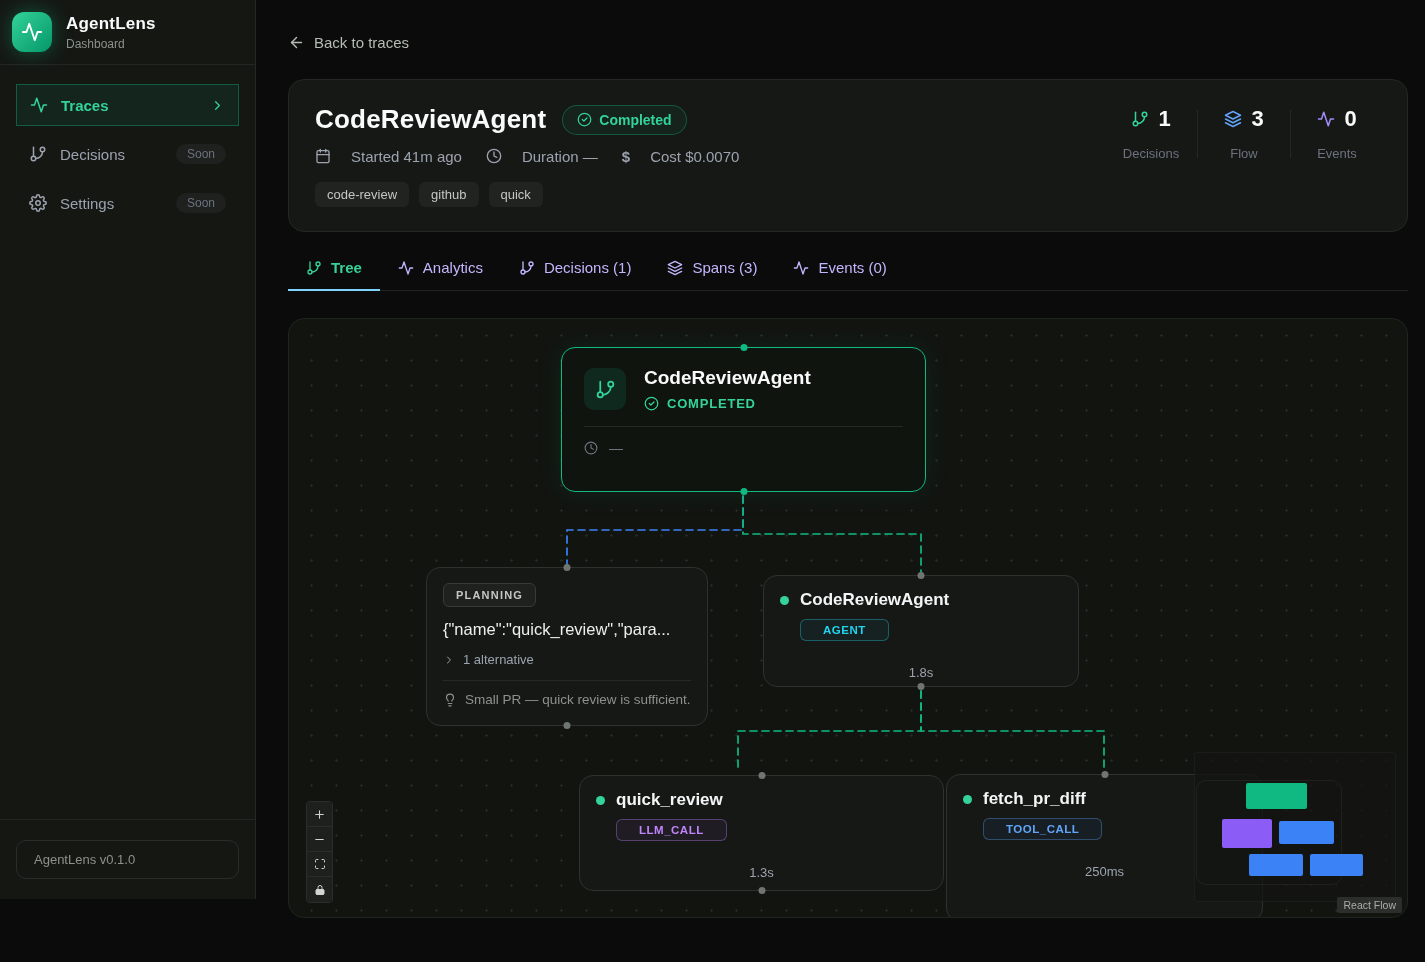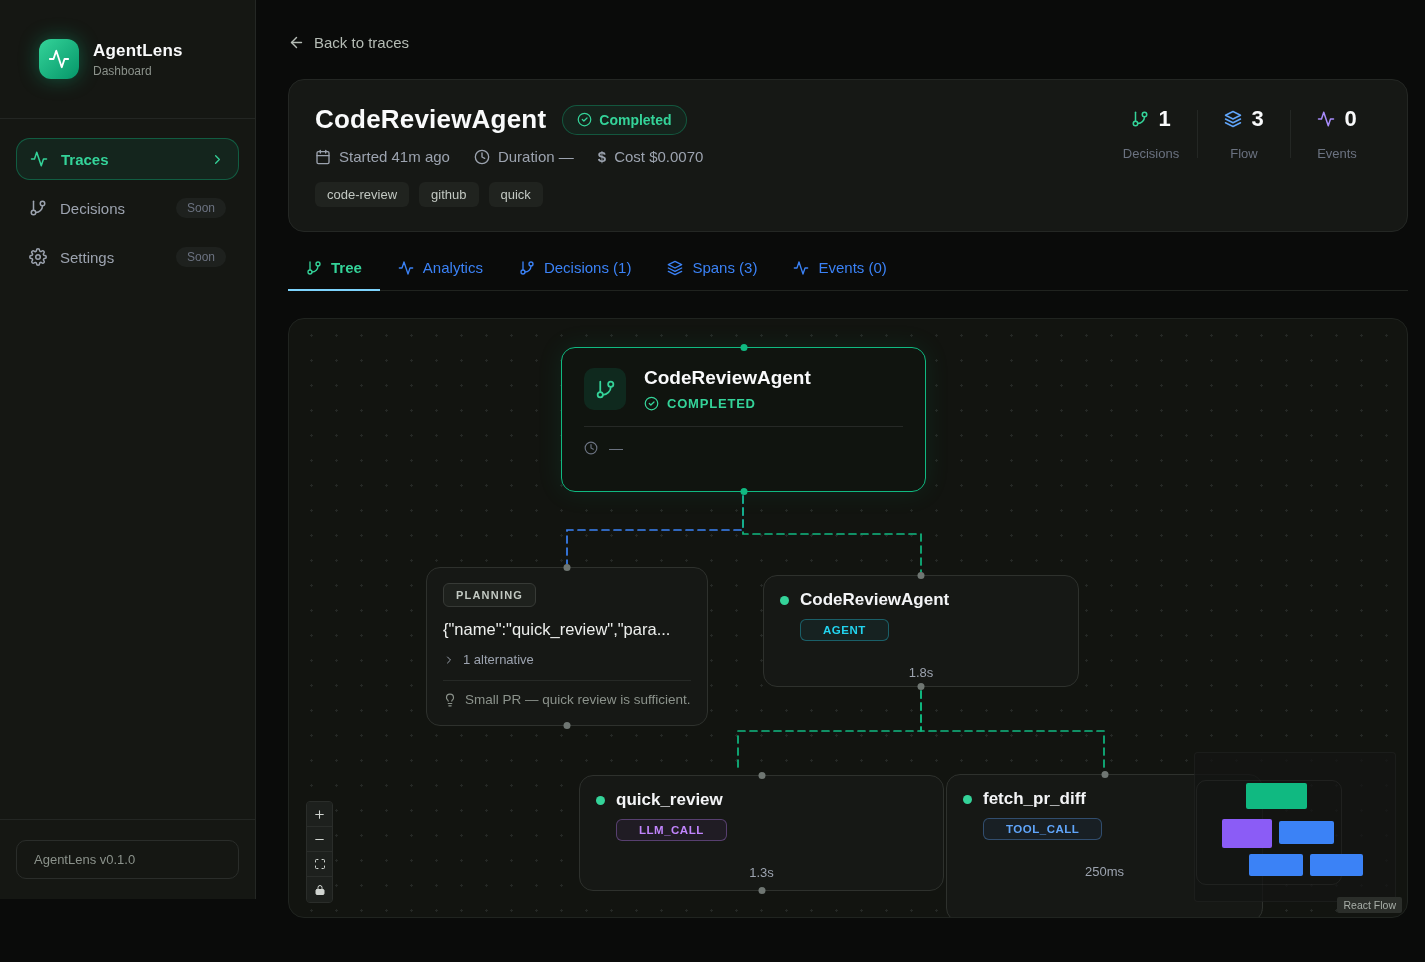--- a/index.html
+++ b/index.html
@@ -3,28 +3,28 @@
 <meta charset="utf-8">
 <style>
   * { margin:0; padding:0; box-sizing:border-box; }
   html,body { width:1425px; height:962px; background:#0a0b0a; overflow:hidden;
     font-family:"Liberation Sans", sans-serif; color:#e5e7eb; }
   .app { display:flex; width:1425px; height:962px; }
 
   
   .sidebar { width:256px; height:899px; background:#151713; border-right:1px solid #242724;
     display:flex; flex-direction:column; flex:none; }
-  .sb-header { display:flex; align-items:center; gap:14px; padding:39px; border-bottom:1px solid #232623; }
+  .sb-header { display:flex; align-items:center; gap:14px; padding:12px; border-bottom:1px solid #232623; }
   .logo { width:40px; height:40px; border-radius:12px; flex:none;
     background:linear-gradient(135deg,#34d399,#059669); display:flex; align-items:center; justify-content:center;
     box-shadow:0 0 20px rgba(16,185,129,.4); color:#ffffff; }
   .app-name { font-size:17px; font-weight:700; color:#f9fafb; letter-spacing:.2px; }
   .app-sub { font-size:12px; color:#8b928b; margin-top:3px; }
   .sb-nav { flex:1; padding:19px 16px 0; }
-  .nav-item { height:42px; border-radius:14px; display:flex; align-items:center; gap:13px;
+  .nav-item { height:42px; border-radius:0; display:flex; align-items:center; gap:13px;
     padding:0 13px; margin-bottom:7px; font-size:15px; color:#9ca3af; cursor:pointer; }
   .nav-item.active { background:rgba(16,185,129,.09); border:1px solid rgba(16,185,129,.38);
     color:#34d399; font-weight:600; }
   .nav-item .spacer { flex:1; }
   .soon { background:#1e211e; color:#6b7280; font-size:12px; padding:3px 11px; border-radius:999px; }
   .sb-footer { border-top:1px solid #232623; padding:20px 16px; }
   .version-box { border:1px solid #2a2d2a; border-radius:10px; padding:11px 17px;
     font-size:13px; color:#8b928b; }
 
   
@@ -33,34 +33,34 @@
     margin-bottom:28px; cursor:pointer; width:max-content; }
 
   .header-card { position:relative; background:#161815; border:1px solid #242724; border-radius:16px;
     padding:24px 26px; height:153px; }
   .title-row { display:flex; align-items:center; gap:16px; }
   .trace-title { font-size:26px; font-weight:700; color:#f9fafb; letter-spacing:.2px; }
   .status-pill { display:inline-flex; align-items:center; gap:7px; padding:6px 14px; border-radius:999px;
     background:rgba(16,185,129,.07); border:1px solid rgba(16,185,129,.35); color:#34d399;
     font-size:14px; font-weight:600; }
   .meta-row { display:flex; align-items:center; gap:24px; margin-top:13px; font-size:15px; color:#9ca3af; }
-  .meta-item { display:flex; align-items:flex-end; gap:8px; }
+  .meta-item { display:flex; align-items:flex-start; gap:20px; }
   .dollar { font-size:15px; font-weight:600; color:#9ca3af; }
   .tags-row { display:flex; gap:10px; margin-top:17px; }
   .tag { background:#20231f; border-radius:6px; padding:5px 12px; font-size:13px; color:#c2c8c2; }
   .stats { position:absolute; top:26px; right:24px; display:flex; align-items:center; }
   .stat { width:92px; text-align:center; }
   .stat-top { display:flex; align-items:center; justify-content:center; gap:9px; }
   .stat-value { font-size:22px; font-weight:700; color:#f9fafb; }
   .stat-label { font-size:13px; color:#6b7280; margin-top:14px; }
   .stat-sep { width:1px; height:48px; background:#242724; }
 
   .tabs { display:flex; margin-top:27px; border-bottom:1px solid #20231f; }
   .tab { display:inline-flex; align-items:center; gap:9px; padding:0 18px 13px; font-size:15px;
-    color:#3b82f6; cursor:pointer; border-bottom:2px solid transparent; margin-bottom:-1px; }
+    color:#c4b5fd; cursor:pointer; border-bottom:2px solid transparent; margin-bottom:-1px; }
   .tab.active { color:#34d399; border-bottom:2px solid #7dd3fc; font-weight:600; }
 
   
   .canvas { position:relative; margin-top:27px; height:600px; background:#121410;
     border:1px solid #202420; border-radius:16px; overflow:hidden;
     background-image:radial-gradient(#252825 1px, transparent 1.2px);
     background-size:25px 25px; background-position:10px 4px; }
   .edges { position:absolute; inset:0; pointer-events:none; }
 
   .node { position:absolute; border-radius:14px; background:#161815; border:1px solid #2e312d; }

